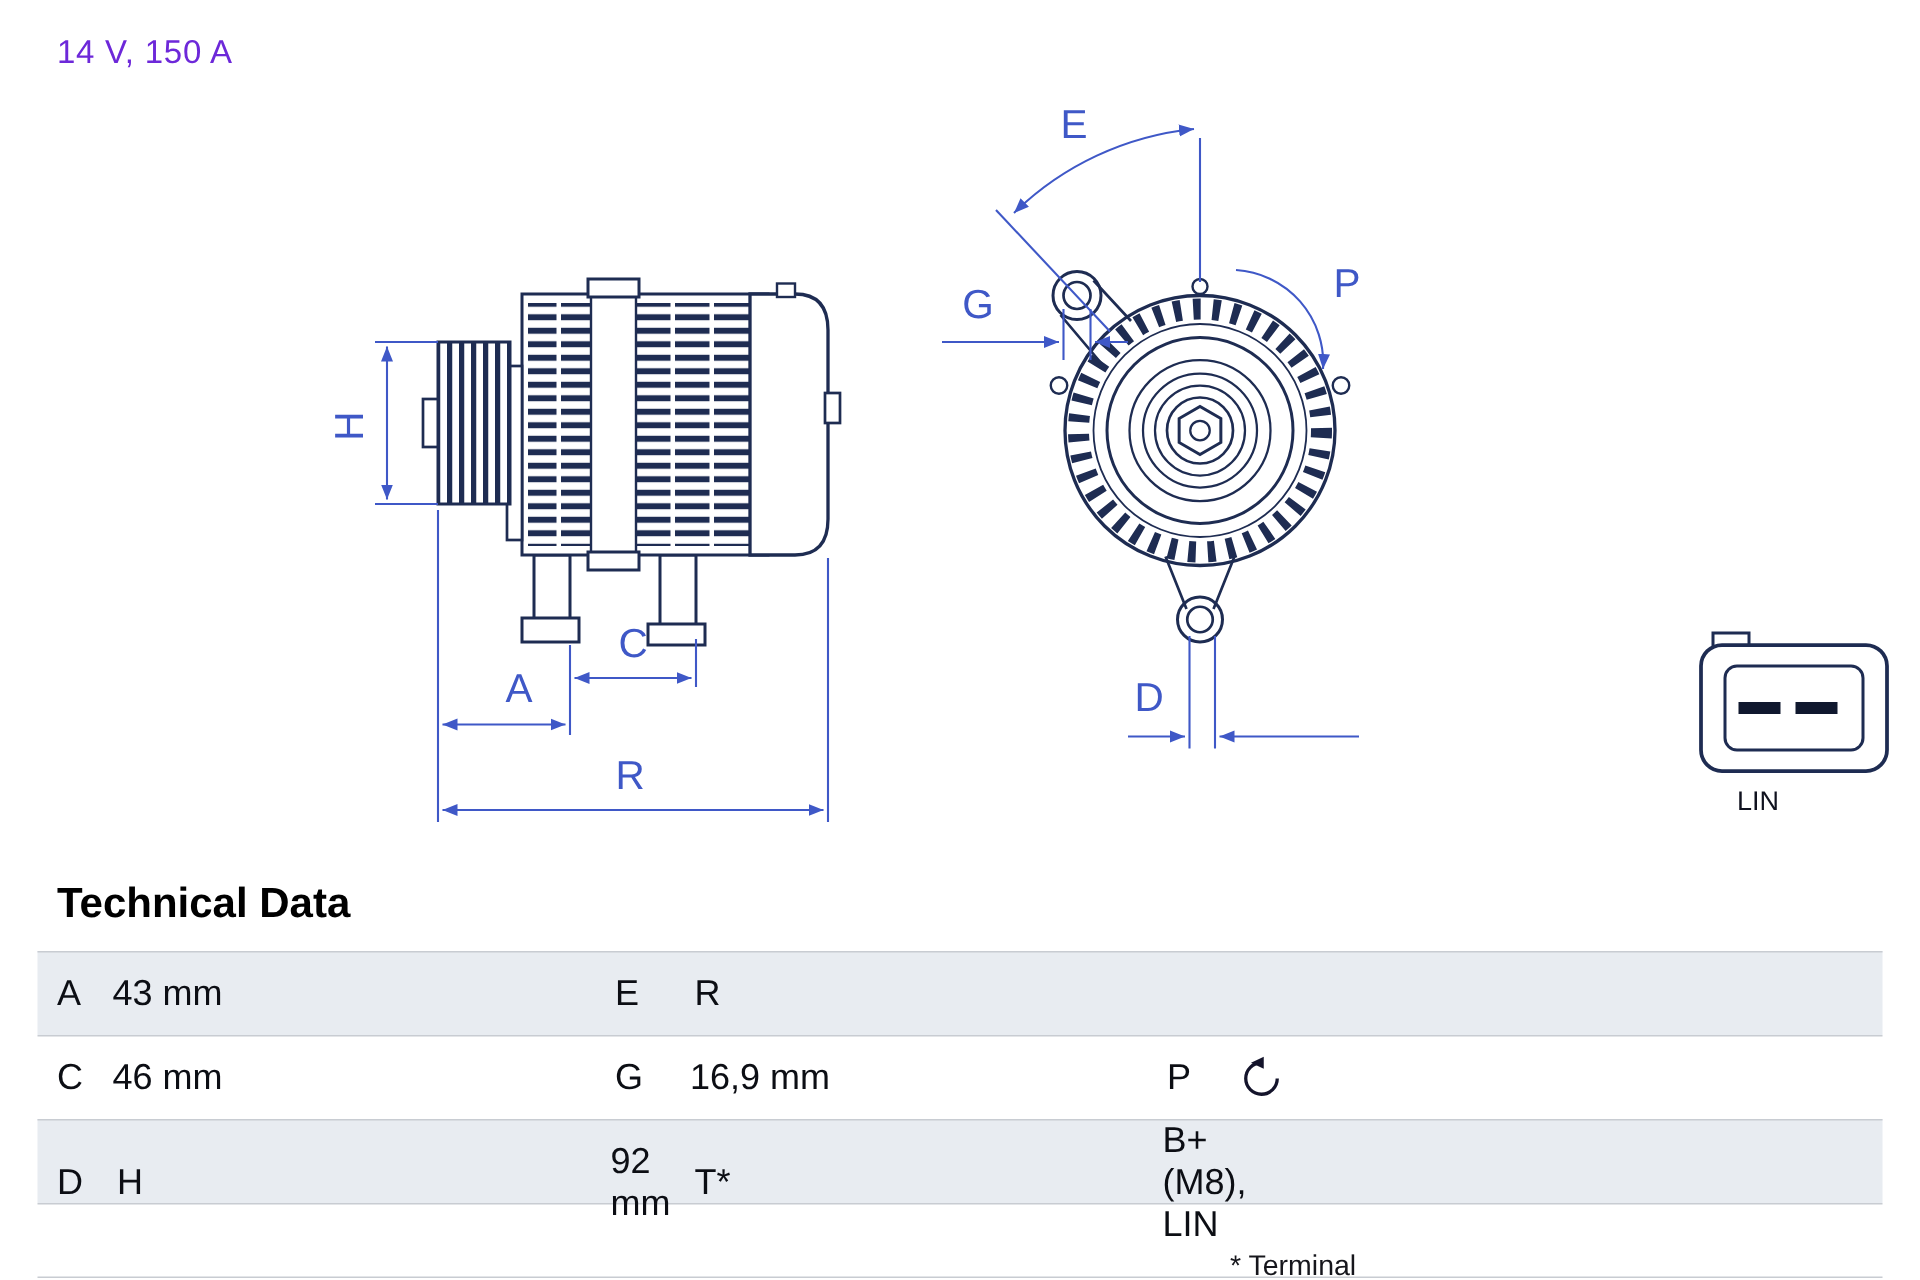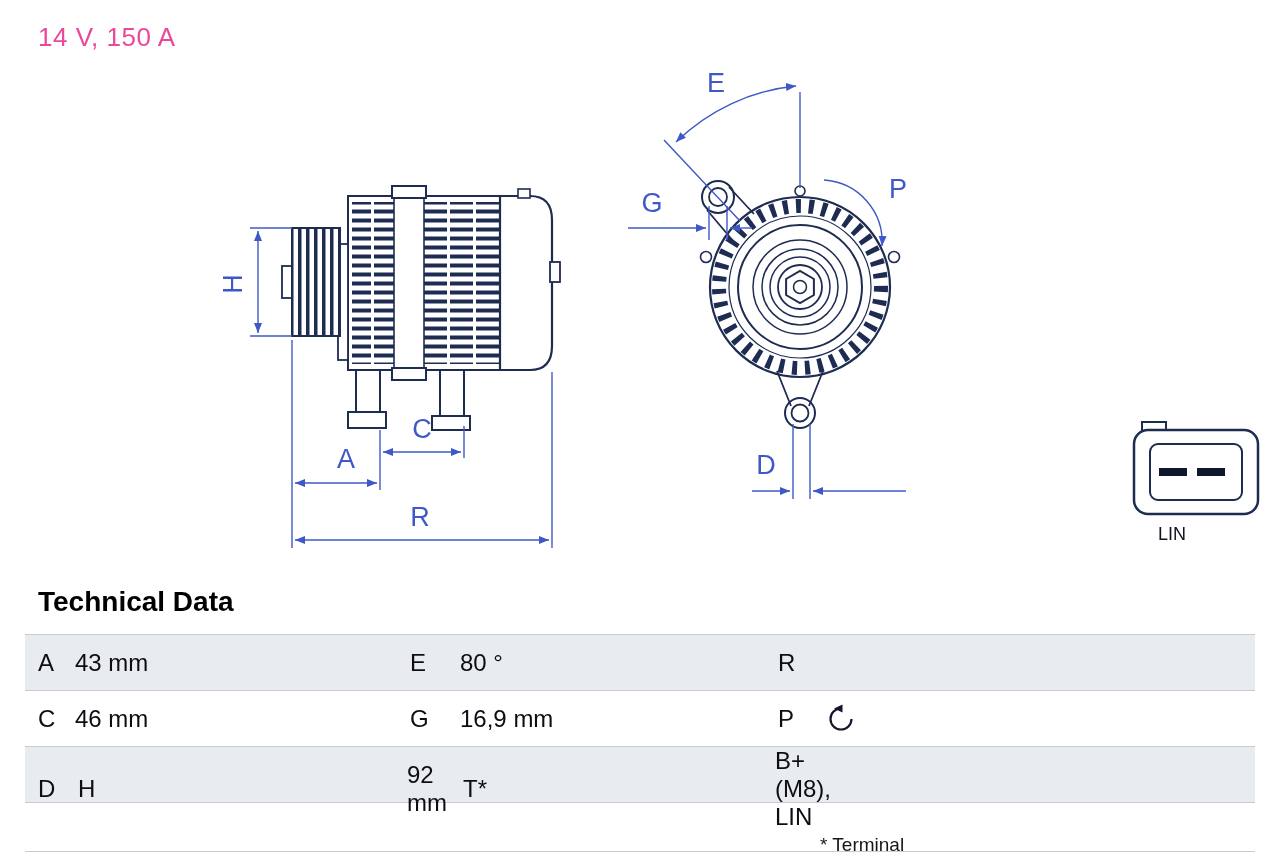--- a/index.html
+++ b/index.html
@@ -1,21 +1,21 @@
 <!DOCTYPE html>
 <html><head>
 <meta charset="utf-8">
 <style>
   html,body{margin:0;padding:0;background:#fff;}
   .canvas{
     position:relative;width:1280px;height:853px;background:#ffffff;
     font-family:"Liberation Sans", sans-serif;color:#10121f;overflow:hidden;
   }
   .rating{
-    position:absolute;left:38px;top:22px;font-size:26px;font-weight:400;color:#ec4899;
+    position:absolute;left:38px;top:22px;font-size:22px;font-weight:400;color:#6d28d9;
     letter-spacing:0.5px;
   }
   .drawing-svg{position:absolute;left:0;top:0;}
   .section-title{
     position:absolute;left:38px;top:586px;font-size:28px;font-weight:700;color:#000;text-align:center;
   }
   .table{
     position:absolute;left:25px;top:634px;width:1230px;
     border-bottom:1px solid #c8ccd2;
   }
@@ -171,21 +171,20 @@
     <text x="1172" y="540" font-family="Liberation Sans, sans-serif" font-size="18" fill="#10121f" text-anchor="middle">LIN</text>
   </svg>
 
   <div class="section-title">Technical Data</div>
 
   <div class="table">
     <div class="trow stripe">
       <div class="tcell key">A</div>
       <div class="tcell val">43 mm</div>
       <div class="tcell key">E</div>
-      <div class="tcell val">80 °</div>
       <div class="tcell key">R</div>
     </div>
     <div class="trow">
       <div class="tcell key">C</div>
       <div class="tcell val">46 mm</div>
       <div class="tcell key">G</div>
       <div class="tcell val">16,9 mm</div>
       <div class="tcell key">P</div>
       <div class="tcell val icon-cell">
         <svg width="32" height="32" viewBox="0 0 32 32">

